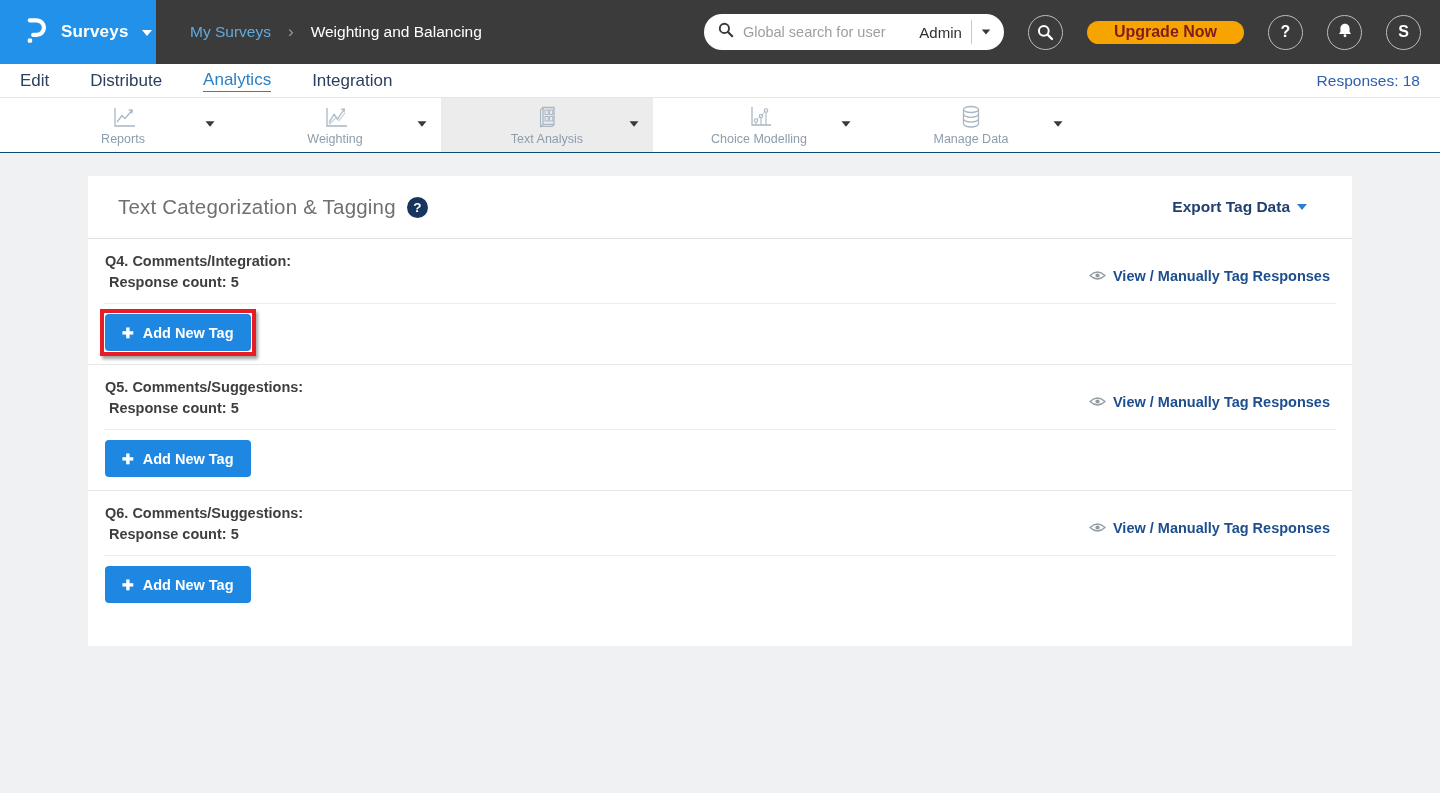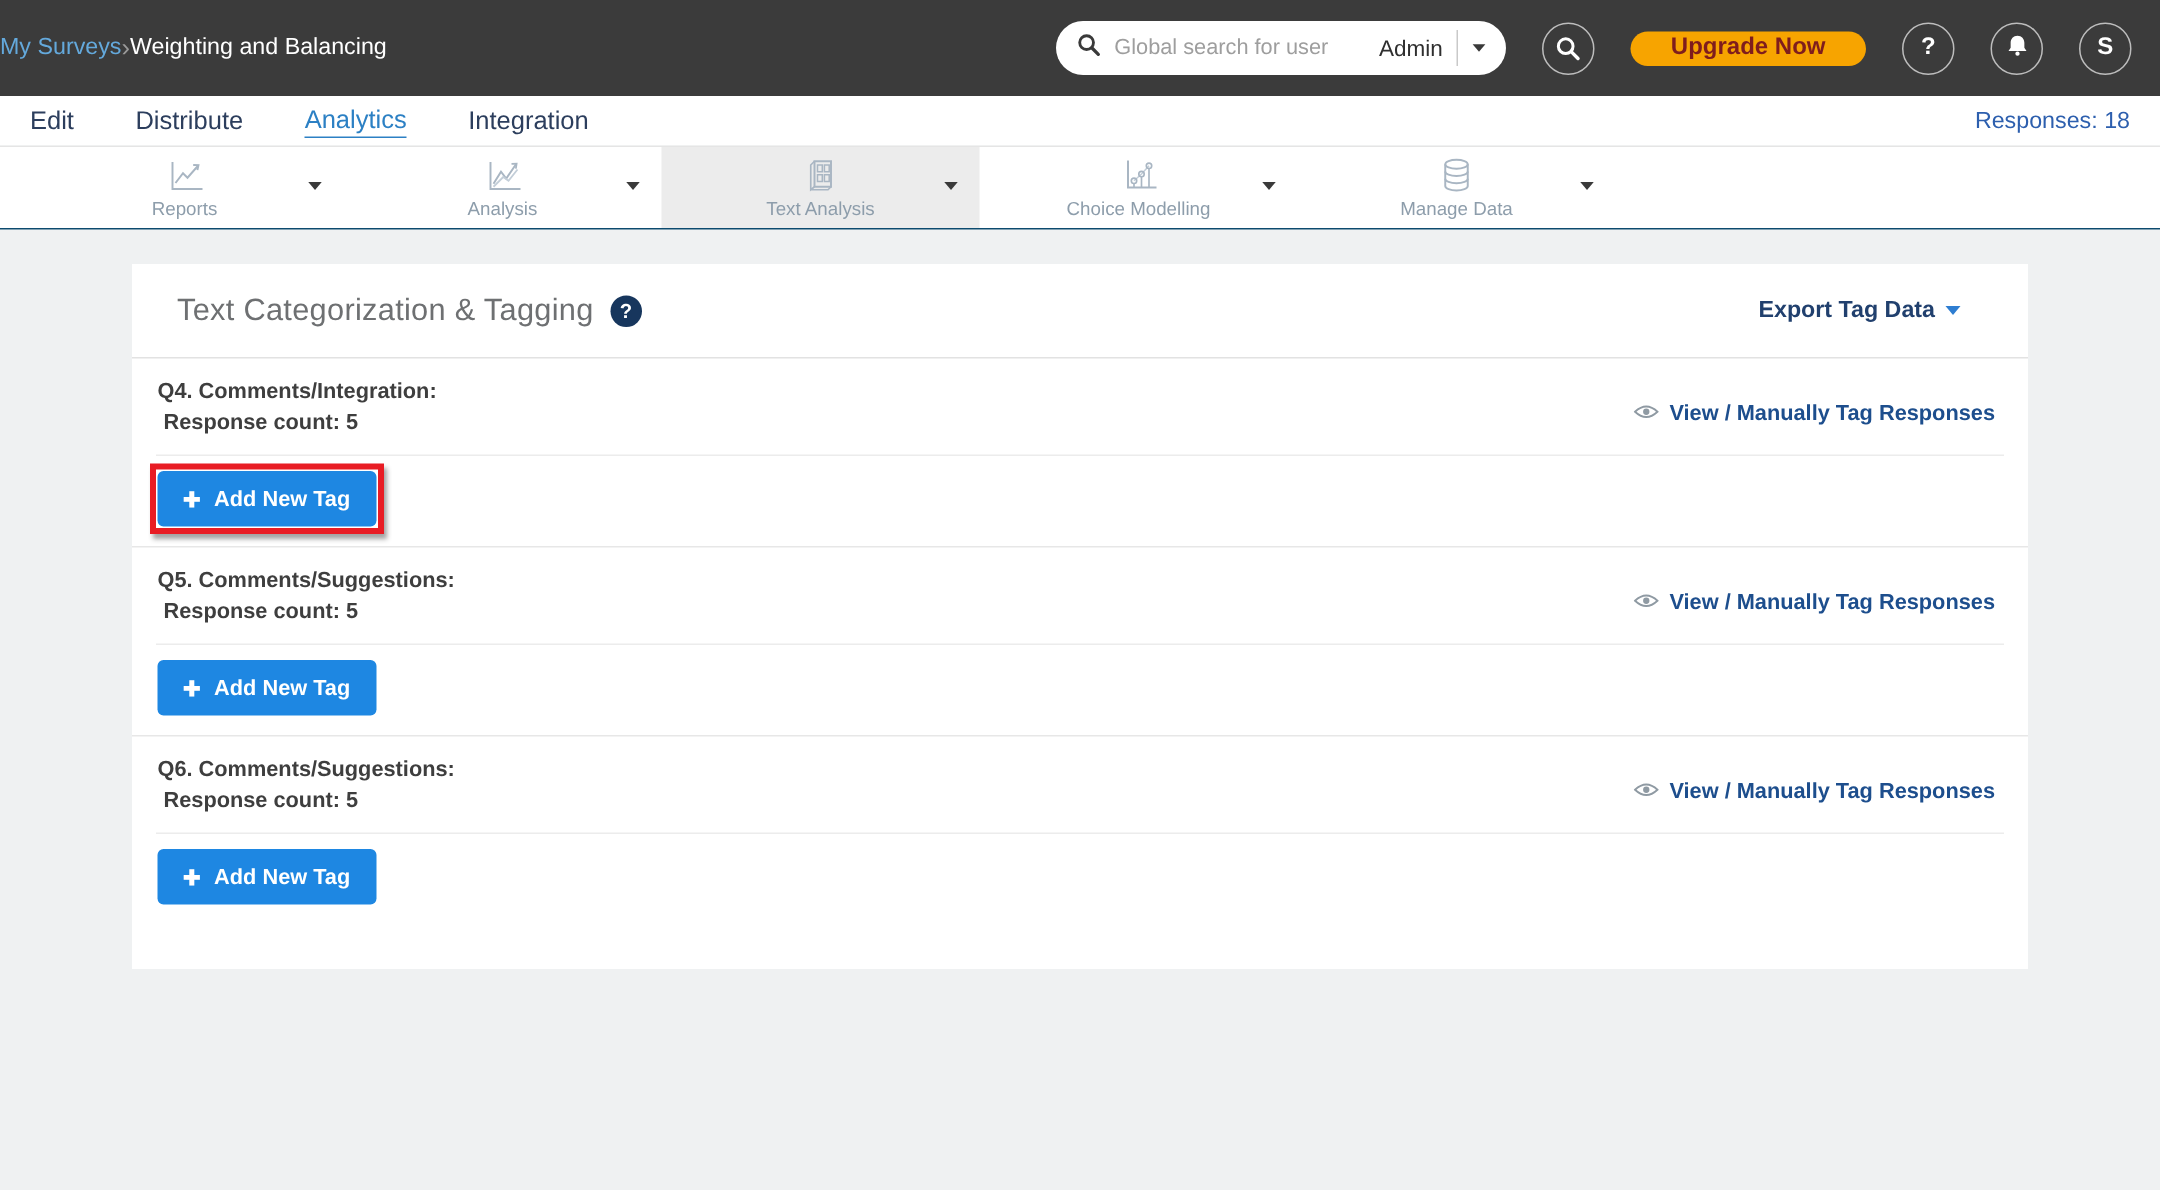--- a/index.html
+++ b/index.html
@@ -5,21 +5,21 @@
   * { box-sizing: border-box; margin: 0; padding: 0; }
   html,body { width:1440px; height:793px; overflow:hidden; }
   body { font-family:"Liberation Sans", sans-serif; background:#eff1f2; }
 
   
   .topbar { height:64px; background:#3b3b3b; display:flex; align-items:stretch; }
   .brand { width:156px; background:#2191ea; display:flex; align-items:center; padding-left:23px; gap:13px; cursor:pointer; }
   .brand-label { color:#fff; font-size:17px; font-weight:600; letter-spacing:.2px; }
   .caret { width:0; height:0; border-left:5px solid transparent; border-right:5px solid transparent; border-top:6px solid currentColor; display:inline-block; }
   .brand .caret { color:#fff; margin-top:2px; }
-  .crumbs { display:flex; align-items:center; font-size:15.5px; }
+  .crumbs { display:flex; align-items:center; gap:17px; margin-left:34px; font-size:15.5px; }
   .crumb-parent { color:#64a9dc; cursor:pointer; }
   .crumb-sep { color:#9a9a9a; font-size:17px; }
   .crumb-current { color:#fff; font-weight:500; }
 
   .top-right { margin-left:auto; display:flex; align-items:center; gap:24px; padding-right:19px; }
   .search-pill { width:300px; height:36px; background:#fff; border-radius:18px; display:flex; align-items:center; padding:0 13px 0 14px; gap:9px; }
   .search-pill input { border:none; outline:none; flex:1; min-width:0; font-size:14.5px; color:#333; font-family:"Liberation Sans",sans-serif; }
   .search-pill input::placeholder { color:#9e9e9e; }
   .scope-label { font-size:15px; color:#2f2f2f; font-weight:500; }
   .pill-divider { width:1px; height:24px; background:#c9c9c9; }
@@ -60,20 +60,30 @@
   .sec-rule { height:1px; background:#ececec; margin:10px 16px 10px; }
   .btn-row { padding:0 0 13px 17px; }
   .add-btn { display:inline-flex; align-items:center; gap:9px; background:#1e87e2; color:#fff; font-weight:700; font-size:14.5px; height:37px; padding:0 17px; border-radius:4px; border:none; cursor:pointer; font-family:"Liberation Sans",sans-serif; }
   .add-btn .plus { font-size:14px; font-weight:700; }
   .highlight-box { display:inline-block; border:4px solid #e81c24; padding:1px; margin:-5px; box-shadow:2px 3px 3px rgba(50,50,50,.45); }
 </style>
 </head>
 <body>
 
 <div class="topbar">
+  <div class="brand">
+    <span>
+      <svg width="25" height="29" viewBox="0 0 26 30">
+        <path d="M7 4.4 h7.2 a7.6 7.6 0 0 1 0 15.2 h-3.6" fill="none" stroke="#fff" stroke-width="4.4" stroke-linecap="round"></path>
+        <rect x="4.9" y="23.2" width="4.6" height="4.6" rx="1.4" fill="#fff"></rect>
+      </svg>
+    </span>
+    <span class="brand-label">Surveys</span>
+    <span class="caret"></span>
+  </div>
 
   <div class="crumbs">
     <span class="crumb-parent">My Surveys</span>
     <span class="crumb-sep">›</span>
     <span class="crumb-current">Weighting and Balancing</span>
   </div>
 
   <div class="top-right">
     <div class="search-pill">
       <span>
@@ -140,21 +150,21 @@
 
   <div class="tool-item">
     <span class="tool-icon">
       <svg width="30" height="25" viewBox="0 0 30 25">
         <path d="M7 3 V21 H27" fill="none" stroke="#a9b6c3" stroke-width="1.3"></path>
         <path d="M9 17.5 L14 9.5 L17.5 14 L24 4.5" fill="none" stroke="#a9b6c3" stroke-width="1.3"></path>
         <path d="M9 19.5 L15.5 13 L19 15.5 L25 8" fill="none" stroke="#c3ced8" stroke-width="1.2"></path>
         <path d="M21 4.2 L24.4 4.1 L23.9 7.4" fill="none" stroke="#a9b6c3" stroke-width="1.2"></path>
       </svg>
     </span>
-    <span class="tool-label">Analysis</span>
+    <span class="tool-label">Weighting</span>
     <span class="caret tool-caret"></span>
   </div>
 
   <div class="tool-item active">
     <span class="tool-icon">
       <svg width="26" height="26" viewBox="0 0 26 26">
         <path d="M9 3.5 H20 V20.5 H9 Z" fill="none" stroke="#a9b6c3" stroke-width="1.3"></path>
         <path d="M9 3.5 L6.5 6 V22.5 L9 20.5 M6.5 22.5 L18 22.5 L20 20.5" fill="none" stroke="#a9b6c3" stroke-width="1.1"></path>
         <rect x="11" y="6" width="3.2" height="4.5" fill="none" stroke="#a9b6c3" stroke-width="1"></rect>
         <rect x="15.6" y="6" width="3.2" height="4.5" fill="none" stroke="#a9b6c3" stroke-width="1"></rect>

